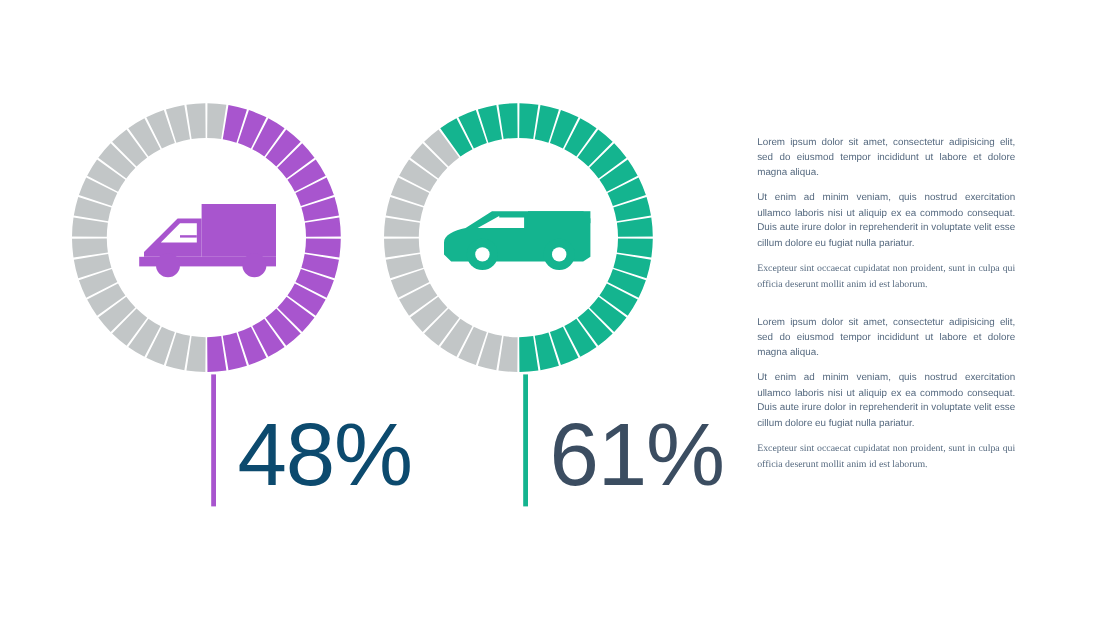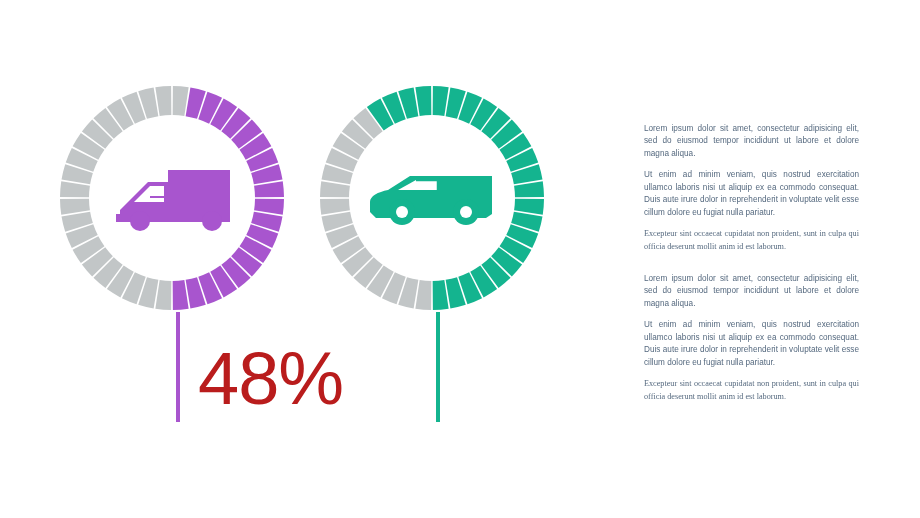--- a/index.html
+++ b/index.html
@@ -72,23 +72,22 @@
     color: #3b4d61;
     line-height: 1;
     white-space: nowrap;
   }
   .pct.truck { left: 198px; }
   .pct.car   { left: 458px; }
 
   
   .text-col {
     position: absolute;
-    left: 644px;
+    left: 631px;
     width: 215px;
-    margin-top: 10px;
   }
   .text-col.first  { top: 113px; }
   .text-col.second { top: 263px; }
 
   .para {
     font-family: "Liberation Sans", sans-serif;
     font-size: 8.2px;
     line-height: 1.52;
     color: #55697f;
     text-align: justify;
@@ -167,21 +166,21 @@
             <circle cx="34" cy="69" r="10"></circle>
             <circle cx="106" cy="69" r="10"></circle>
             <circle cx="34" cy="69" r="4" fill="#ffffff" opacity="0"></circle>
           </g>
         </svg>
       </div>
     </div>
   </div>
 
   <div class="stem truck" style="background: rgb(168, 85, 206);"></div>
-  <div class="pct truck" style="color: #b91c1c;">48%</div>
+  <div class="pct truck" style="color: #0c4a6e;">48%</div>
 
   <div class="donut-group car">
     <div class="donut-wrap">
       <svg class="donut-svg" viewBox="0 0 228 228" width="228" height="228">
         <g id="car-track">
             <path d="M 35.42848031366417 34.18448588037698 A 112 112 0 0 1 47.45844095497169 23.90992884975053 L 64.6879517791308 47.236822272582984 A 83 83 0 0 0 55.772891661018974 54.851002929207944 Z" fill="#c2c6c7"></path>
             <path d="M 23.909928849750514 47.45844095497172 A 112 112 0 0 1 34.184485880377 35.42848031366415 L 54.85100292920796 55.77289166101897 A 83 83 0 0 0 47.23682227258297 64.68795177913083 Z" fill="#c2c6c7"></path>
             <path d="M 14.60969392936029 62.37087005202821 A 112 112 0 0 1 22.875853655911897 48.881723356178924 L 46.4704986914347 65.74270570145403 A 83 83 0 0 0 40.344683894079495 75.73912691355662 Z" fill="#c2c6c7"></path>
             <path d="M 7.75677820194349 78.55457967566235 A 112 112 0 0 1 13.811000338141199 63.93839448483442 L 39.75279489344392 76.90077448429693 A 83 83 0 0 0 35.26618384608312 87.73241172392835 Z" fill="#c2c6c7"></path>
             <path d="M 3.5199231962324973 95.61107318428739 A 112 112 0 0 1 7.213132700271871 80.22774848621647 L 34.863303697522895 88.97234932460685 A 83 83 0 0 0 32.126371654350876 100.3724917347844 Z" fill="#c2c6c7"></path>
@@ -241,20 +240,21 @@
             <circle cx="100" cy="60" r="13"></circle>
             <circle cx="36" cy="60" r="6" fill="#ffffff"></circle>
             <circle cx="100" cy="60" r="6" fill="#ffffff"></circle>
           </g>
         </svg>
       </div>
     </div>
   </div>
 
   <div class="stem car" style="background: rgb(20, 180, 143);"></div>
+  <div class="pct car" style="color: rgb(59, 77, 97);">61%</div>
 
   <div class="text-col first">
     <p class="para" style="color: rgb(85, 105, 127);">Lorem ipsum dolor sit amet, consectetur adipisicing elit, sed do eiusmod tempor incididunt ut labore et dolore magna aliqua.</p>
     <p class="para" style="color: rgb(85, 105, 127);">Ut enim ad minim veniam, quis nostrud exercitation ullamco laboris nisi ut aliquip ex ea commodo consequat. Duis aute irure dolor in reprehenderit in voluptate velit esse cillum dolore eu fugiat nulla pariatur.</p>
     <p class="para" style="color: rgb(85, 105, 127);">Excepteur sint occaecat cupidatat non proident, sunt in culpa qui officia deserunt mollit anim id est laborum.</p>
   </div>
 
   <div class="text-col second">
     <p class="para" style="color: rgb(85, 105, 127);">Lorem ipsum dolor sit amet, consectetur adipisicing elit, sed do eiusmod tempor incididunt ut labore et dolore magna aliqua.</p>
     <p class="para" style="color: rgb(85, 105, 127);">Ut enim ad minim veniam, quis nostrud exercitation ullamco laboris nisi ut aliquip ex ea commodo consequat. Duis aute irure dolor in reprehenderit in voluptate velit esse cillum dolore eu fugiat nulla pariatur.</p>

